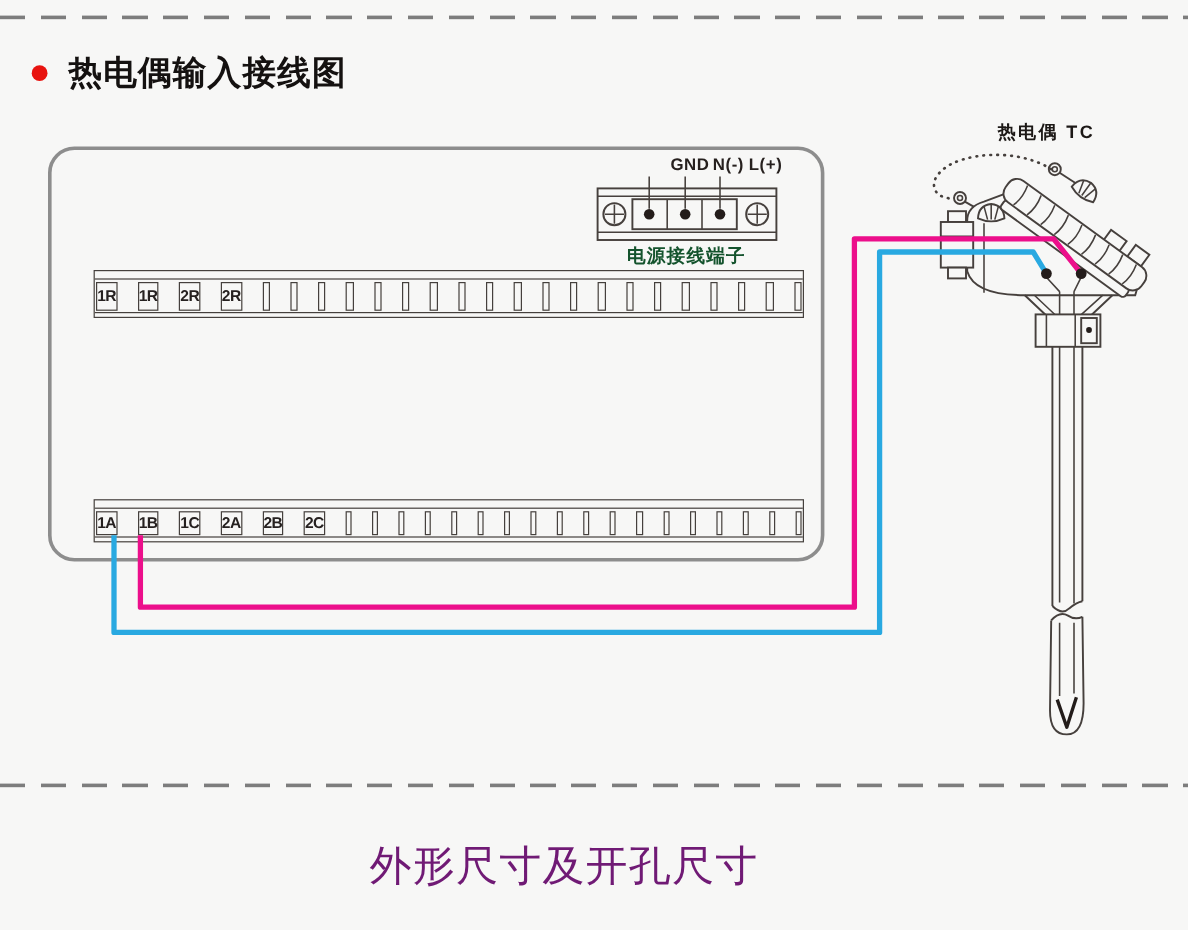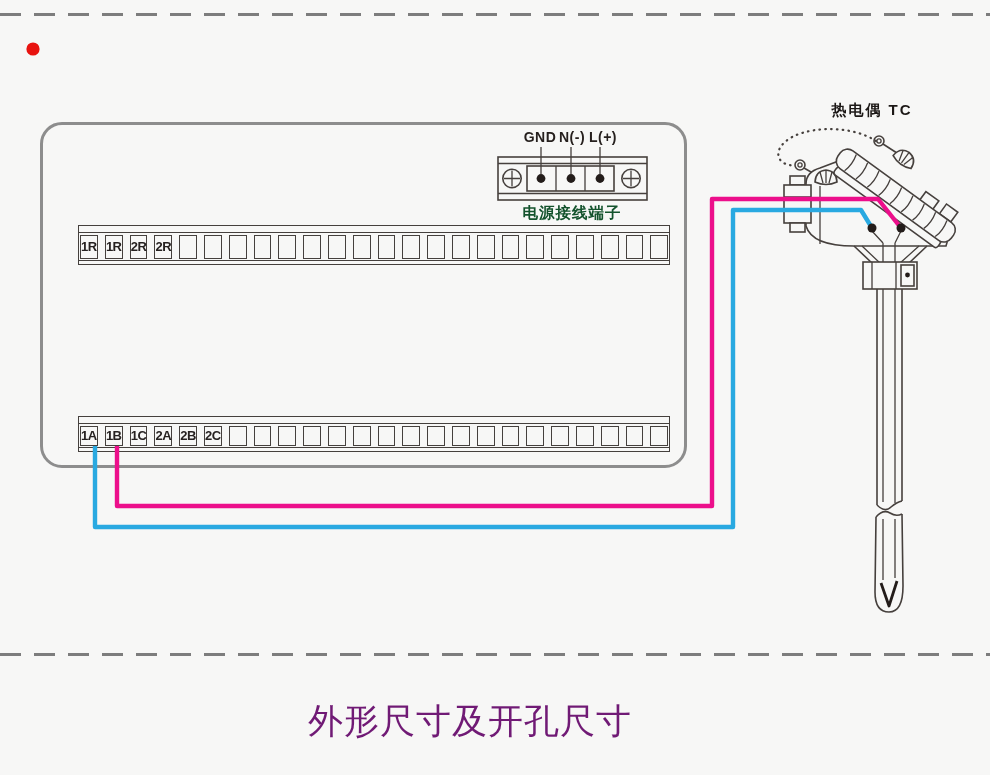--- a/index.html
+++ b/index.html
@@ -24,27 +24,27 @@
     position:absolute;left:40px;top:122px;width:647px;height:346px;
     box-sizing:border-box;border:3px solid #8d8d8d;border-radius:22px;
   }
 
   .strip{position:absolute;left:78px;width:592px;box-sizing:border-box;
     border:1.6px solid #45403d;background:transparent;}
   .strip-top{top:225px;height:40px;}
   .strip-bottom{top:416px;height:36px;}
   .band-top{position:absolute;top:6px;left:0;right:0;border-top:1.3px solid #45403d;}
   .band-bottom{position:absolute;bottom:3.5px;left:0;right:0;border-top:1.3px solid #45403d;}
-  .cells{position:absolute;top:8.5px;bottom:5.5px;left:1px;right:1px;display:flex;gap:7px;}
+  .cells{position:absolute;top:8.5px;bottom:5.5px;left:1px;right:1px;display:flex;gap:17px;}
   .cell{flex:1 1 0;box-sizing:border-box;border:1.35px solid #45403d;
     display:flex;align-items:center;justify-content:center;
     font-weight:700;font-size:13px;color:#262120;letter-spacing:-0.5px;}
 
   .pin-label{position:absolute;top:129px;transform:translateX(-50%);
-    font-size:14px;font-weight:700;letter-spacing:0.5px;color:#26201e;white-space:nowrap;}
+    font-size:14px;font-weight:700;letter-spacing:0.5px;color:#26201e;white-space:nowrap;margin-left:35px;}
   .power-caption{position:absolute;top:203px;left:572px;transform:translateX(-50%);
     font-size:15.5px;font-weight:700;letter-spacing:1px;color:#14532d;white-space:nowrap;}
   .sensor-label{position:absolute;top:101px;left:872px;transform:translateX(-50%);
     font-size:15px;font-weight:700;letter-spacing:2px;color:#1c1816;white-space:nowrap;}
   .footer-heading{position:absolute;top:698px;left:470px;transform:translateX(-50%);
     font-size:35px;font-weight:500;letter-spacing:1px;color:#701a75;white-space:nowrap;}
 
   svg.overlay{position:absolute;left:0;top:0;pointer-events:none;}
   .ln{fill:none;stroke:#46403d;stroke-width:1.6px;}
   .lnf{fill:#f7f7f6;stroke:#46403d;stroke-width:1.6px;}
@@ -55,20 +55,21 @@
 </head>
 <body>
 
 <div class="dash-line dash-top"></div>
 <div class="dash-line dash-bottom"></div>
 
 <div class="title-row">
   <svg class="title-bullet" viewBox="0 0 14 14">
     <circle cx="7" cy="7" r="6.6" fill="#e8130f"></circle>
   </svg>
+  <span class="title-text">热电偶输入接线图</span>
 </div>
 
 <div class="enclosure"></div>
 
 <div class="strip strip-top">
   <div class="band-top"></div>
   <div class="cells">
       <div class="cell">1R</div>
       <div class="cell">1R</div>
       <div class="cell">2R</div>

